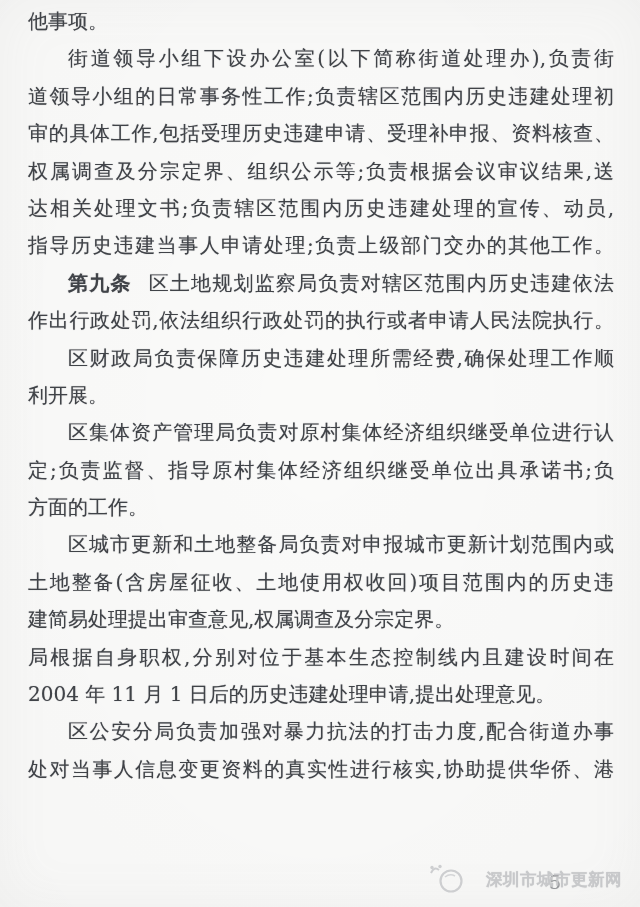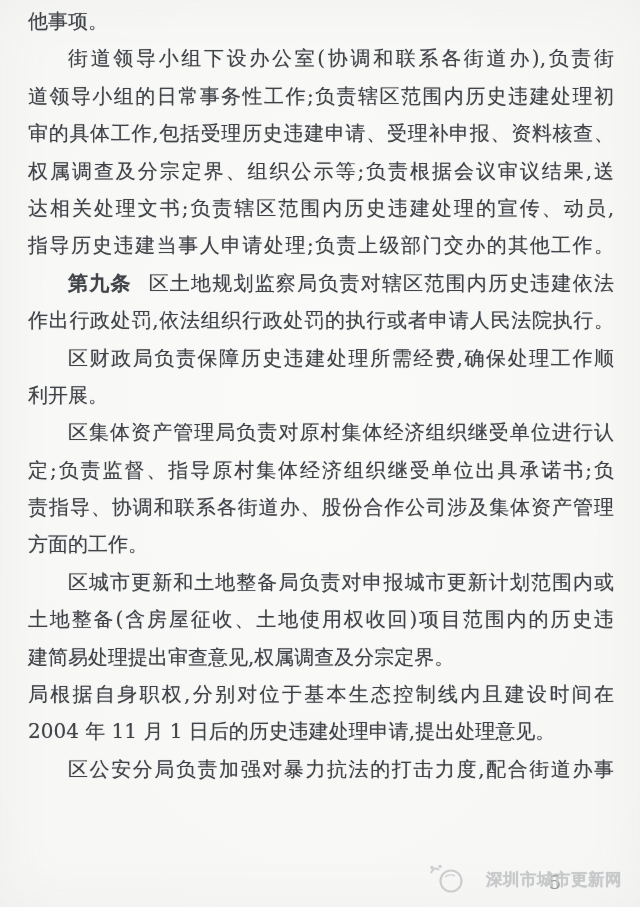--- a/index.html
+++ b/index.html
@@ -61,40 +61,40 @@
     text-shadow: 0 0 1px rgba(150,152,155,0.5);
   }
 </style>
 </head>
 <body>
 
 <div class="page">
 
   <div class="textblock">
     <div class="line end">他事项。</div>
-    <div class="line ind">街道领导小组下设办公室(协调和联系各街道办),负责街</div>
+    <div class="line ind">街道领导小组下设办公室(以下简称街道处理办),负责街</div>
     <div class="line">道领导小组的日常事务性工作;负责辖区范围内历史违建处理初</div>
     <div class="line">审的具体工作,包括受理历史违建申请、受理补申报、资料核查、</div>
     <div class="line">权属调查及分宗定界、组织公示等;负责根据会议审议结果,送</div>
     <div class="line">达相关处理文书;负责辖区范围内历史违建处理的宣传、动员,</div>
     <div class="line">指导历史违建当事人申请处理;负责上级部门交办的其他工作。</div>
     <div class="line ind"><span class="kw">第九条</span><span>区土地规划监察局负责对辖区范围内历史违建依法</span></div>
     <div class="line">作出行政处罚,依法组织行政处罚的执行或者申请人民法院执行。</div>
     <div class="line ind">区财政局负责保障历史违建处理所需经费,确保处理工作顺</div>
     <div class="line end">利开展。</div>
     <div class="line ind">区集体资产管理局负责对原村集体经济组织继受单位进行认</div>
     <div class="line">定;负责监督、指导原村集体经济组织继受单位出具承诺书;负</div>
-    <div class="line">责指导、协调和联系各街道办、股份合作公司涉及集体资产管理</div>
     <div class="line end">方面的工作。</div>
     <div class="line ind">区城市更新和土地整备局负责对申报城市更新计划范围内或</div>
     <div class="line">土地整备(含房屋征收、土地使用权收回)项目范围内的历史违</div>
     <div class="line end">建简易处理提出审查意见,权属调查及分宗定界。</div>
     <div class="line">局根据自身职权,分别对位于基本生态控制线内且建设时间在</div>
     <div class="line end">2004 年 11 月 1 日后的历史违建处理申请,提出处理意见。</div>
     <div class="line ind">区公安分局负责加强对暴力抗法的打击力度,配合街道办事</div>
+    <div class="line">处对当事人信息变更资料的真实性进行核实,协助提供华侨、港</div>
   </div>
 
   <div class="pagenum">5</div>
 
   <div class="watermark">
     <span>
       <svg width="46" height="32" viewBox="0 0 46 32">
         <circle cx="27" cy="19" r="10.5" fill="none" stroke="#cdced0" stroke-width="2.2"></circle>
         <path d="M21 15 q5 -4 10 -1" fill="none" stroke="#d4d5d7" stroke-width="1.6"></path>
         <path d="M7 11 Q10 4 15 8" fill="none" stroke="#cdced0" stroke-width="2"></path>

